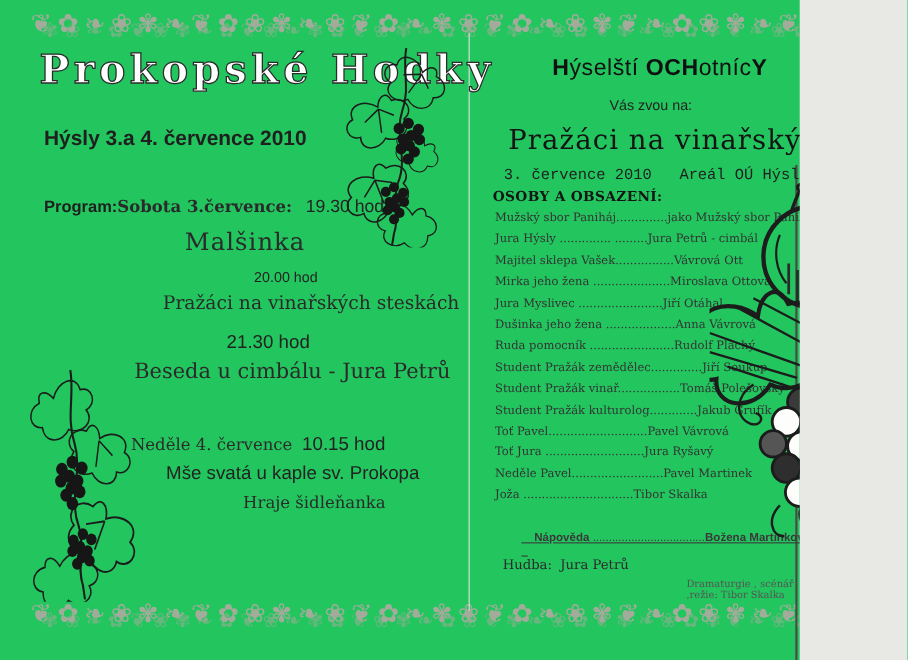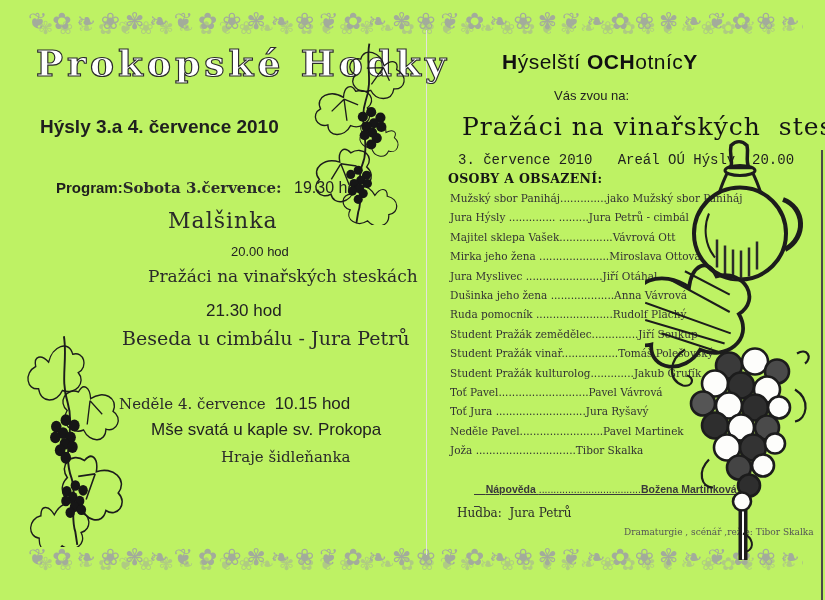--- a/index.html
+++ b/index.html
@@ -1,17 +1,17 @@
 <!DOCTYPE html>
 <html><head>
 <meta charset="utf-8">
 <style>
   html,body{margin:0;padding:0;}
   body{width:825px;height:600px;background:#e8e8e4;font-family:"Liberation Sans",sans-serif;}
-  #scan{position:relative;width:825px;height:600px;background:#bef264;overflow:hidden;color:#1f1f1f;}
+  #scan{position:relative;width:727px;height:600px;background:#22c55e;overflow:hidden;color:#1f1f1f;}
 
   
   .vine-border{position:absolute;left:28px;width:775px;height:34px;overflow:hidden;color:#a3ac9b;
     font-size:23px;letter-spacing:5px;white-space:nowrap;filter:blur(.4px);line-height:30px;}
   .vine-border::before{content:"❦✿❧❀✾❧❦✿❀✾❧❀❦✿❧✾❀❦✿❧❀✾❦❧✿❀✾❧❦✿❀❧✾❦✿❀❧❦✾✿❀";position:absolute;top:0;left:0;}
   .vine-border::after{content:"✾❀❧✿❦❀✾❧✿❦❀❧✾✿❦❀✾❧✿❀❦✾❧❀✿❦✾❧❀✿✾❦❧❀✿❦✾❧❀✿";position:absolute;top:7px;left:10px;opacity:.55;font-size:18px;}
   #top-border{top:6px;}
   #bottom-border{top:542px;}
 
   .abs{position:absolute;}
@@ -51,21 +51,21 @@
   <div id="bottom-border" class="vine-border"></div>
 
   <div class="fold-line"></div>
   <div class="scan-edge"></div>
 
   <div class="abs outline-title" style="left:36px;top:42px;">Prokopské Hodky</div>
 
   <div class="abs bold-sans" style="left:40px;top:116px;font-size:19px;">Hýsly 3.a 4. července 2010</div>
 
   <div class="abs" style="left:40px;top:179px;font-size:15px;">
-    <span class="bold-sans" style="font-size:15px;margin-left:16px;">Program:</span><span class="fancy" style="font-size:15px;font-weight:bold;">Sobota 3.července:</span><span class="plain pre">   </span><span class="plain" style="font-size:16px;">19.30 hod</span>
+    <span class="bold-sans" style="font-size:15px;">Program:</span><span class="fancy" style="font-size:15px;font-weight:bold;">Sobota 3.července:</span><span class="plain pre">   </span><span class="plain" style="font-size:16px;">19.30 hod</span>
   </div>
 
   <div class="abs fancy" style="left:168px;top:208px;font-size:22px;letter-spacing:1px;">Malšinka</div>
 
   <div class="abs plain" style="left:231px;top:244px;font-size:13px;">20.00 hod</div>
 
   <div class="abs fancy" style="left:148px;top:266px;font-size:17px;">Pražáci na vinařských steskách</div>
 
   <div class="abs plain" style="left:206px;top:301px;font-size:17px;">21.30 hod</div>
 

